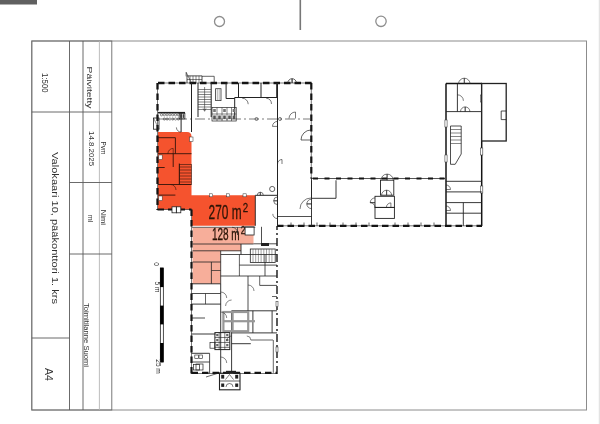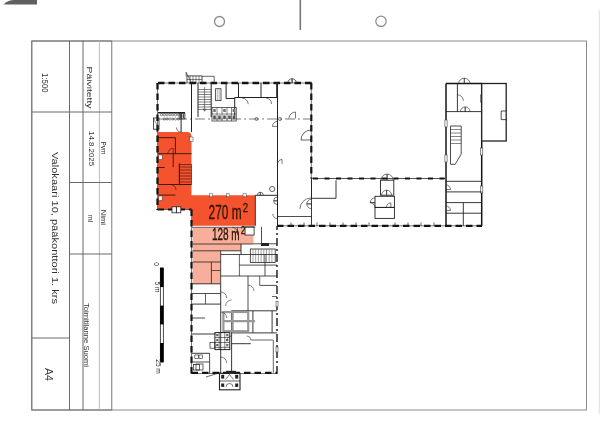--- a/index.html
+++ b/index.html
@@ -1,17 +1,17 @@
 <!DOCTYPE html>
 <html><head>
 <meta charset="utf-8">
 <style>
 html,body{margin:0;padding:0;background:#fff;}
 #page{position:relative;width:600px;height:424px;background:#fff;overflow:hidden;
-font-family:"Liberation Sans",sans-serif;border-radius:14px;}
+font-family:"Liberation Sans",sans-serif;}
 svg{position:absolute;left:0;top:0;}
 </style>
 </head>
 <body>
 <div id="page">
 <svg width="600" height="424" viewBox="0 0 600 424">
 
 <rect x="0" y="0" width="600" height="424" fill="#ffffff"></rect>
 
 <rect x="0" y="0" width="37" height="4.5" fill="#606060"></rect>

